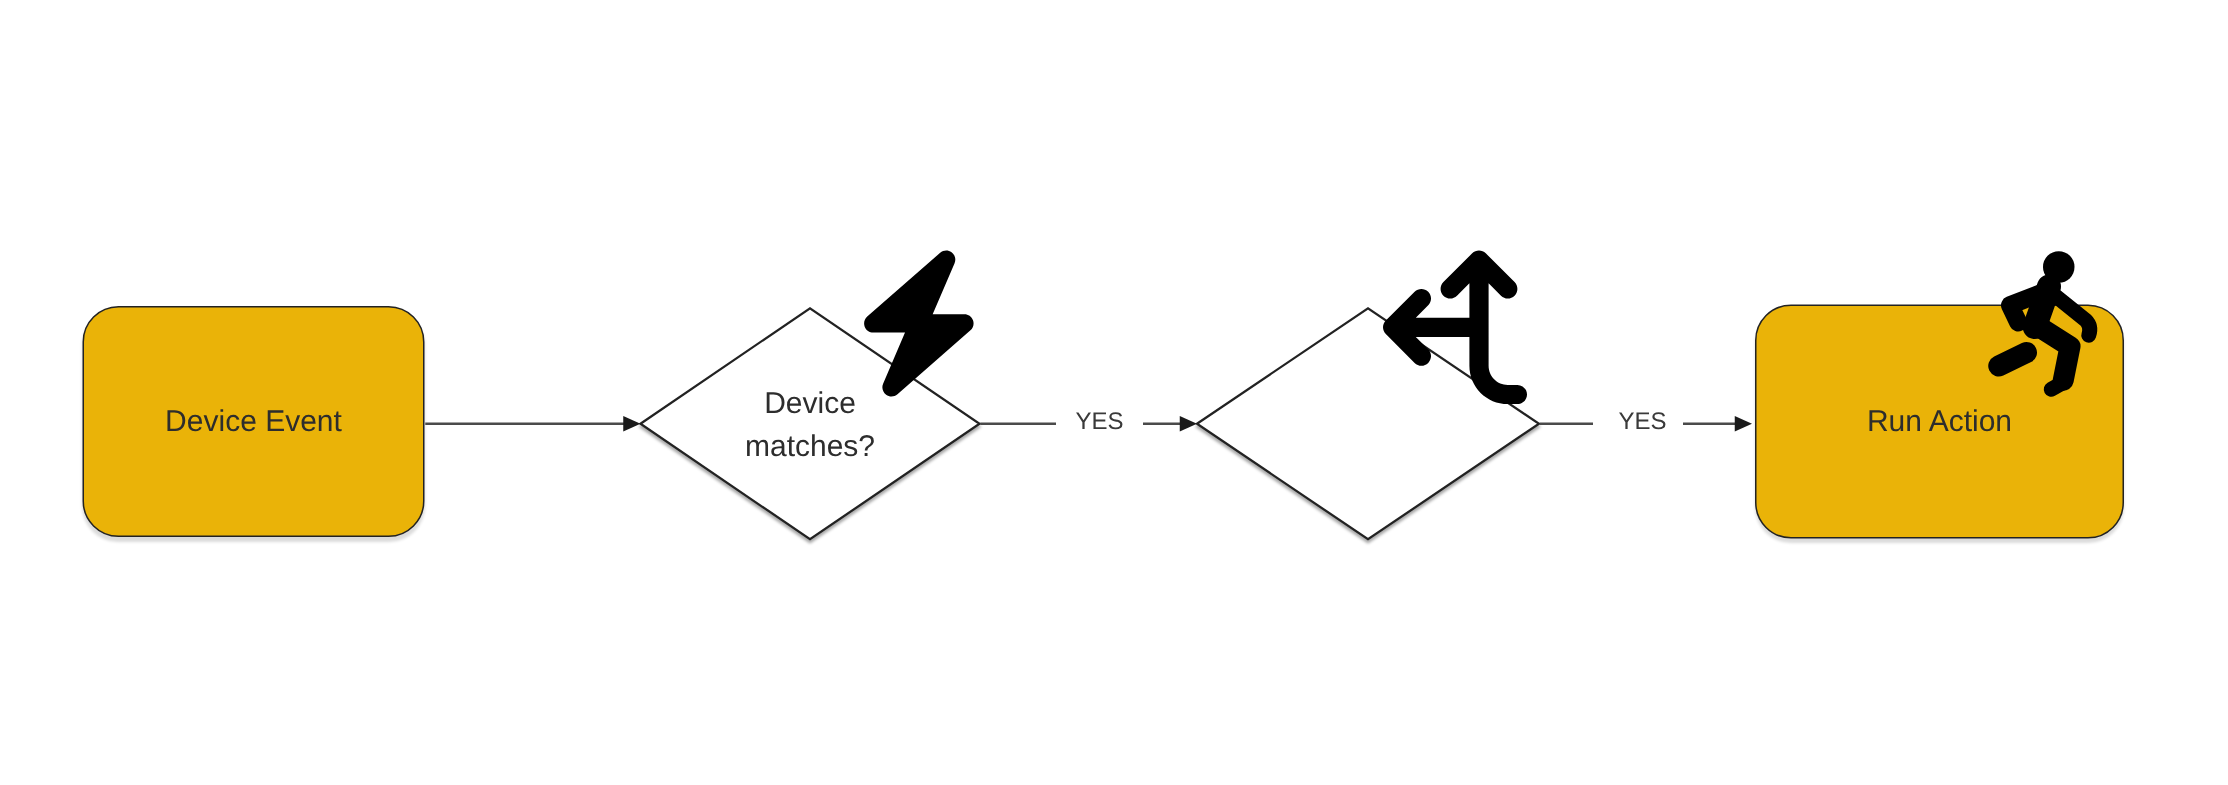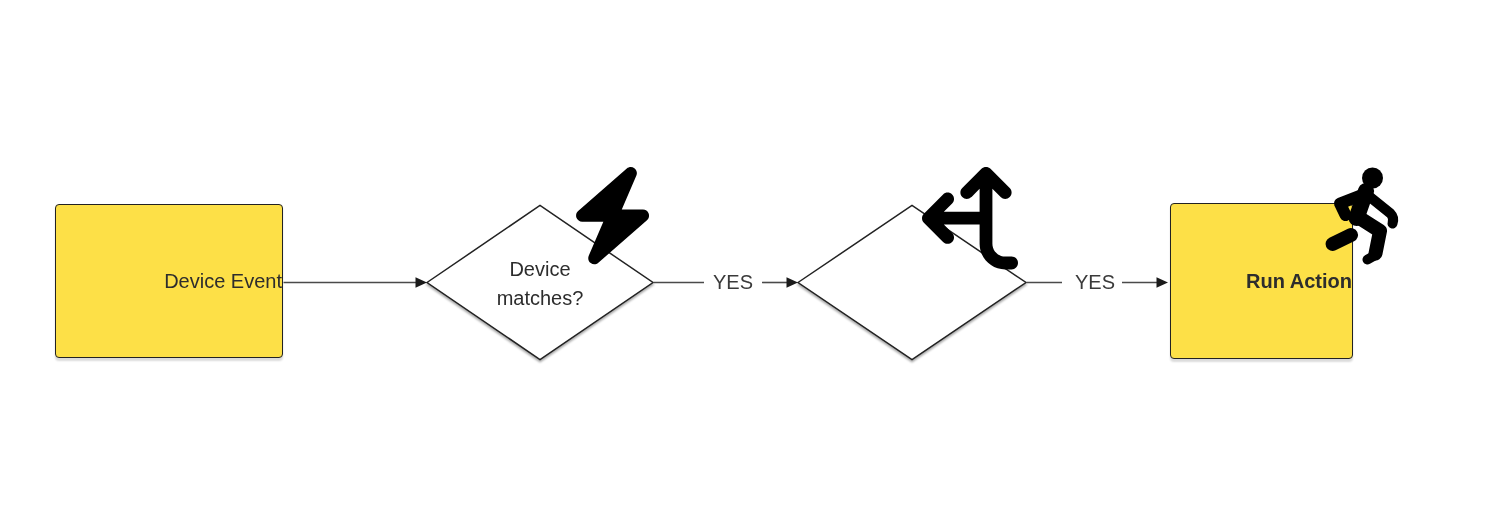--- a/index.html
+++ b/index.html
@@ -6,44 +6,44 @@
   .canvas{
     position:relative;
     width:1485px;height:523px;
     background:#ffffff;
     font-family:"Liberation Sans", sans-serif;
     overflow:hidden;
   }
   
   .proc{
     position:absolute;
-    background:#fde047;
+    background:#eab308;
     border:1.5px solid #222222;
-    border-radius:4px;
+    border-radius:24px;
     box-shadow:0 3px 2px rgba(0,0,0,0.14);
-    display:flex;align-items:center;justify-content:flex-end;
+    display:flex;align-items:center;justify-content:center;
     box-sizing:border-box;
   }
   #box-device{left:55px;top:204px;width:228px;height:154px;}
-  #box-run{left:1170px;top:203px;width:183px;height:156px;font-weight:bold;}
+  #box-run{left:1170px;top:203px;width:246px;height:156px;}
   .node-label{
     font-size:20px;color:#2d2d2d;white-space:nowrap;
   }
   
   .diamond-label{
     position:absolute;transform:translate(-50%,-50%);
     text-align:center;font-size:20px;line-height:29px;color:#2d2d2d;
   }
   #label-trigger{left:540px;top:284px;}
   #label-condition{left:912px;top:284px;}
   .diamond-label span{display:block;}
   
   .edge-label{
     position:absolute;transform:translate(-50%,-50%);
-    font-size:20px;color:#3a3a3a;white-space:nowrap;
+    font-size:16px;color:#3a3a3a;white-space:nowrap;
   }
   #yes-1{left:733px;top:282px;}
   #yes-2{left:1095px;top:282px;}
   
   svg.overlay{position:absolute;left:0;top:0;pointer-events:none;}
   .diamond{
     fill:#ffffff;stroke:#222222;stroke-width:1.5;
     filter:drop-shadow(0 2px 1px rgba(0,0,0,0.35));
   }
   .edge{stroke:#4a4a4a;stroke-width:1.6;}

